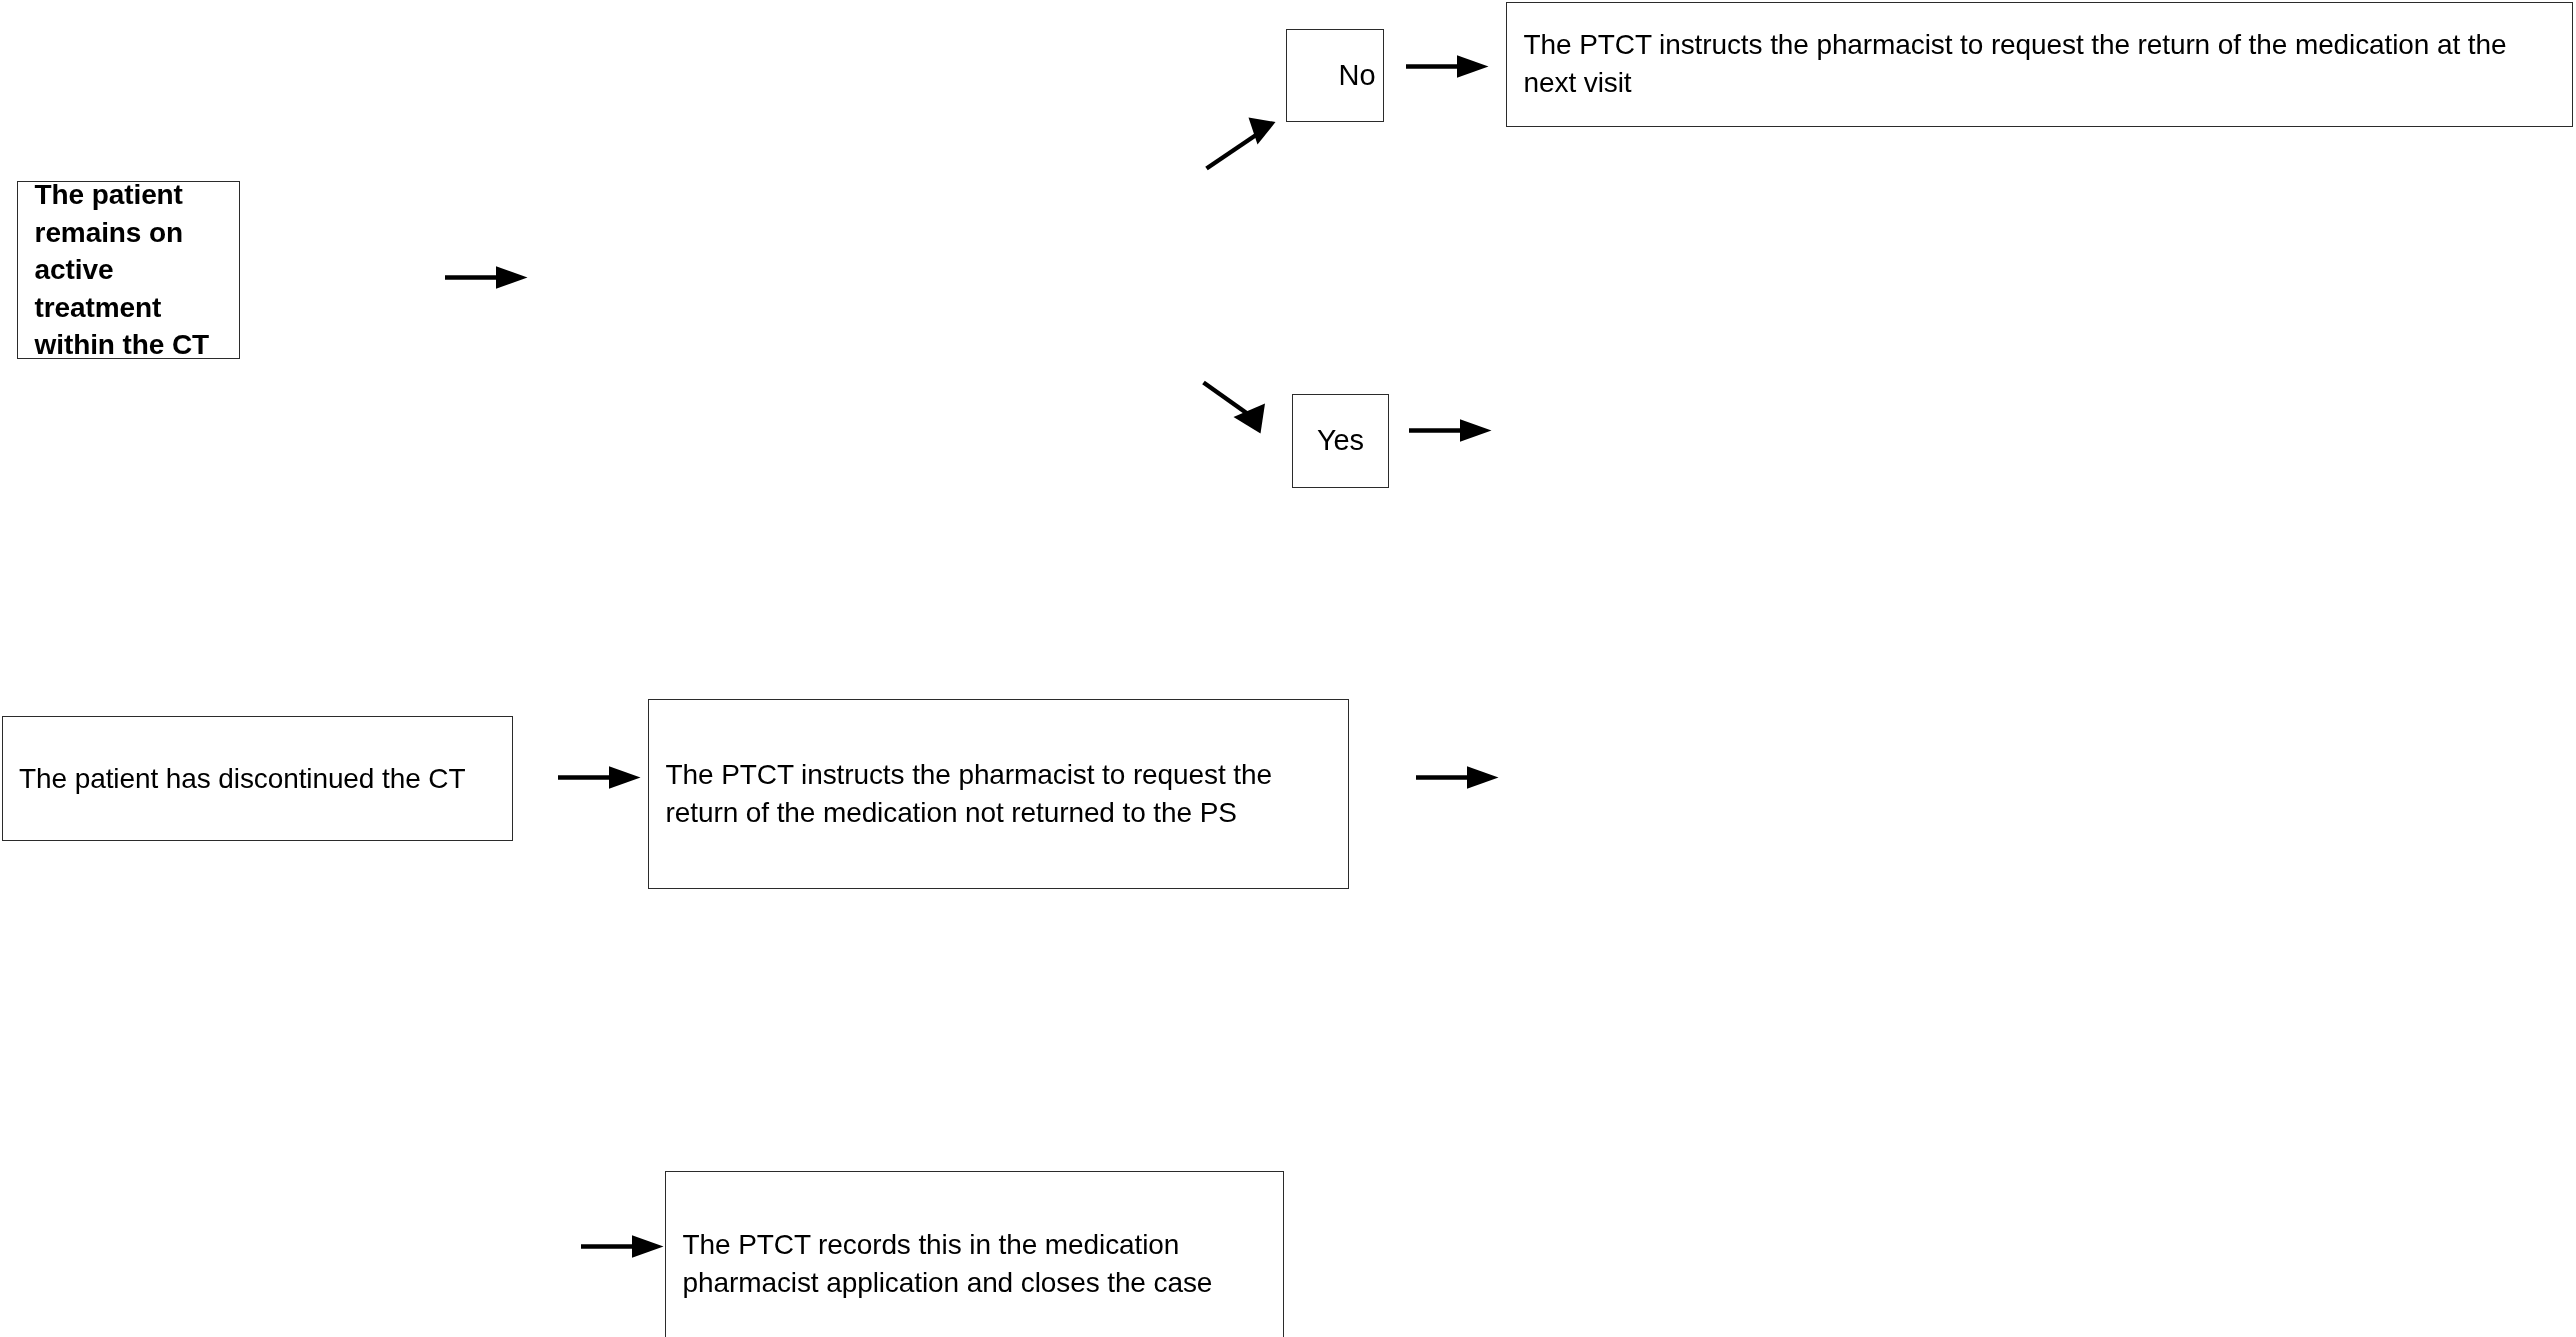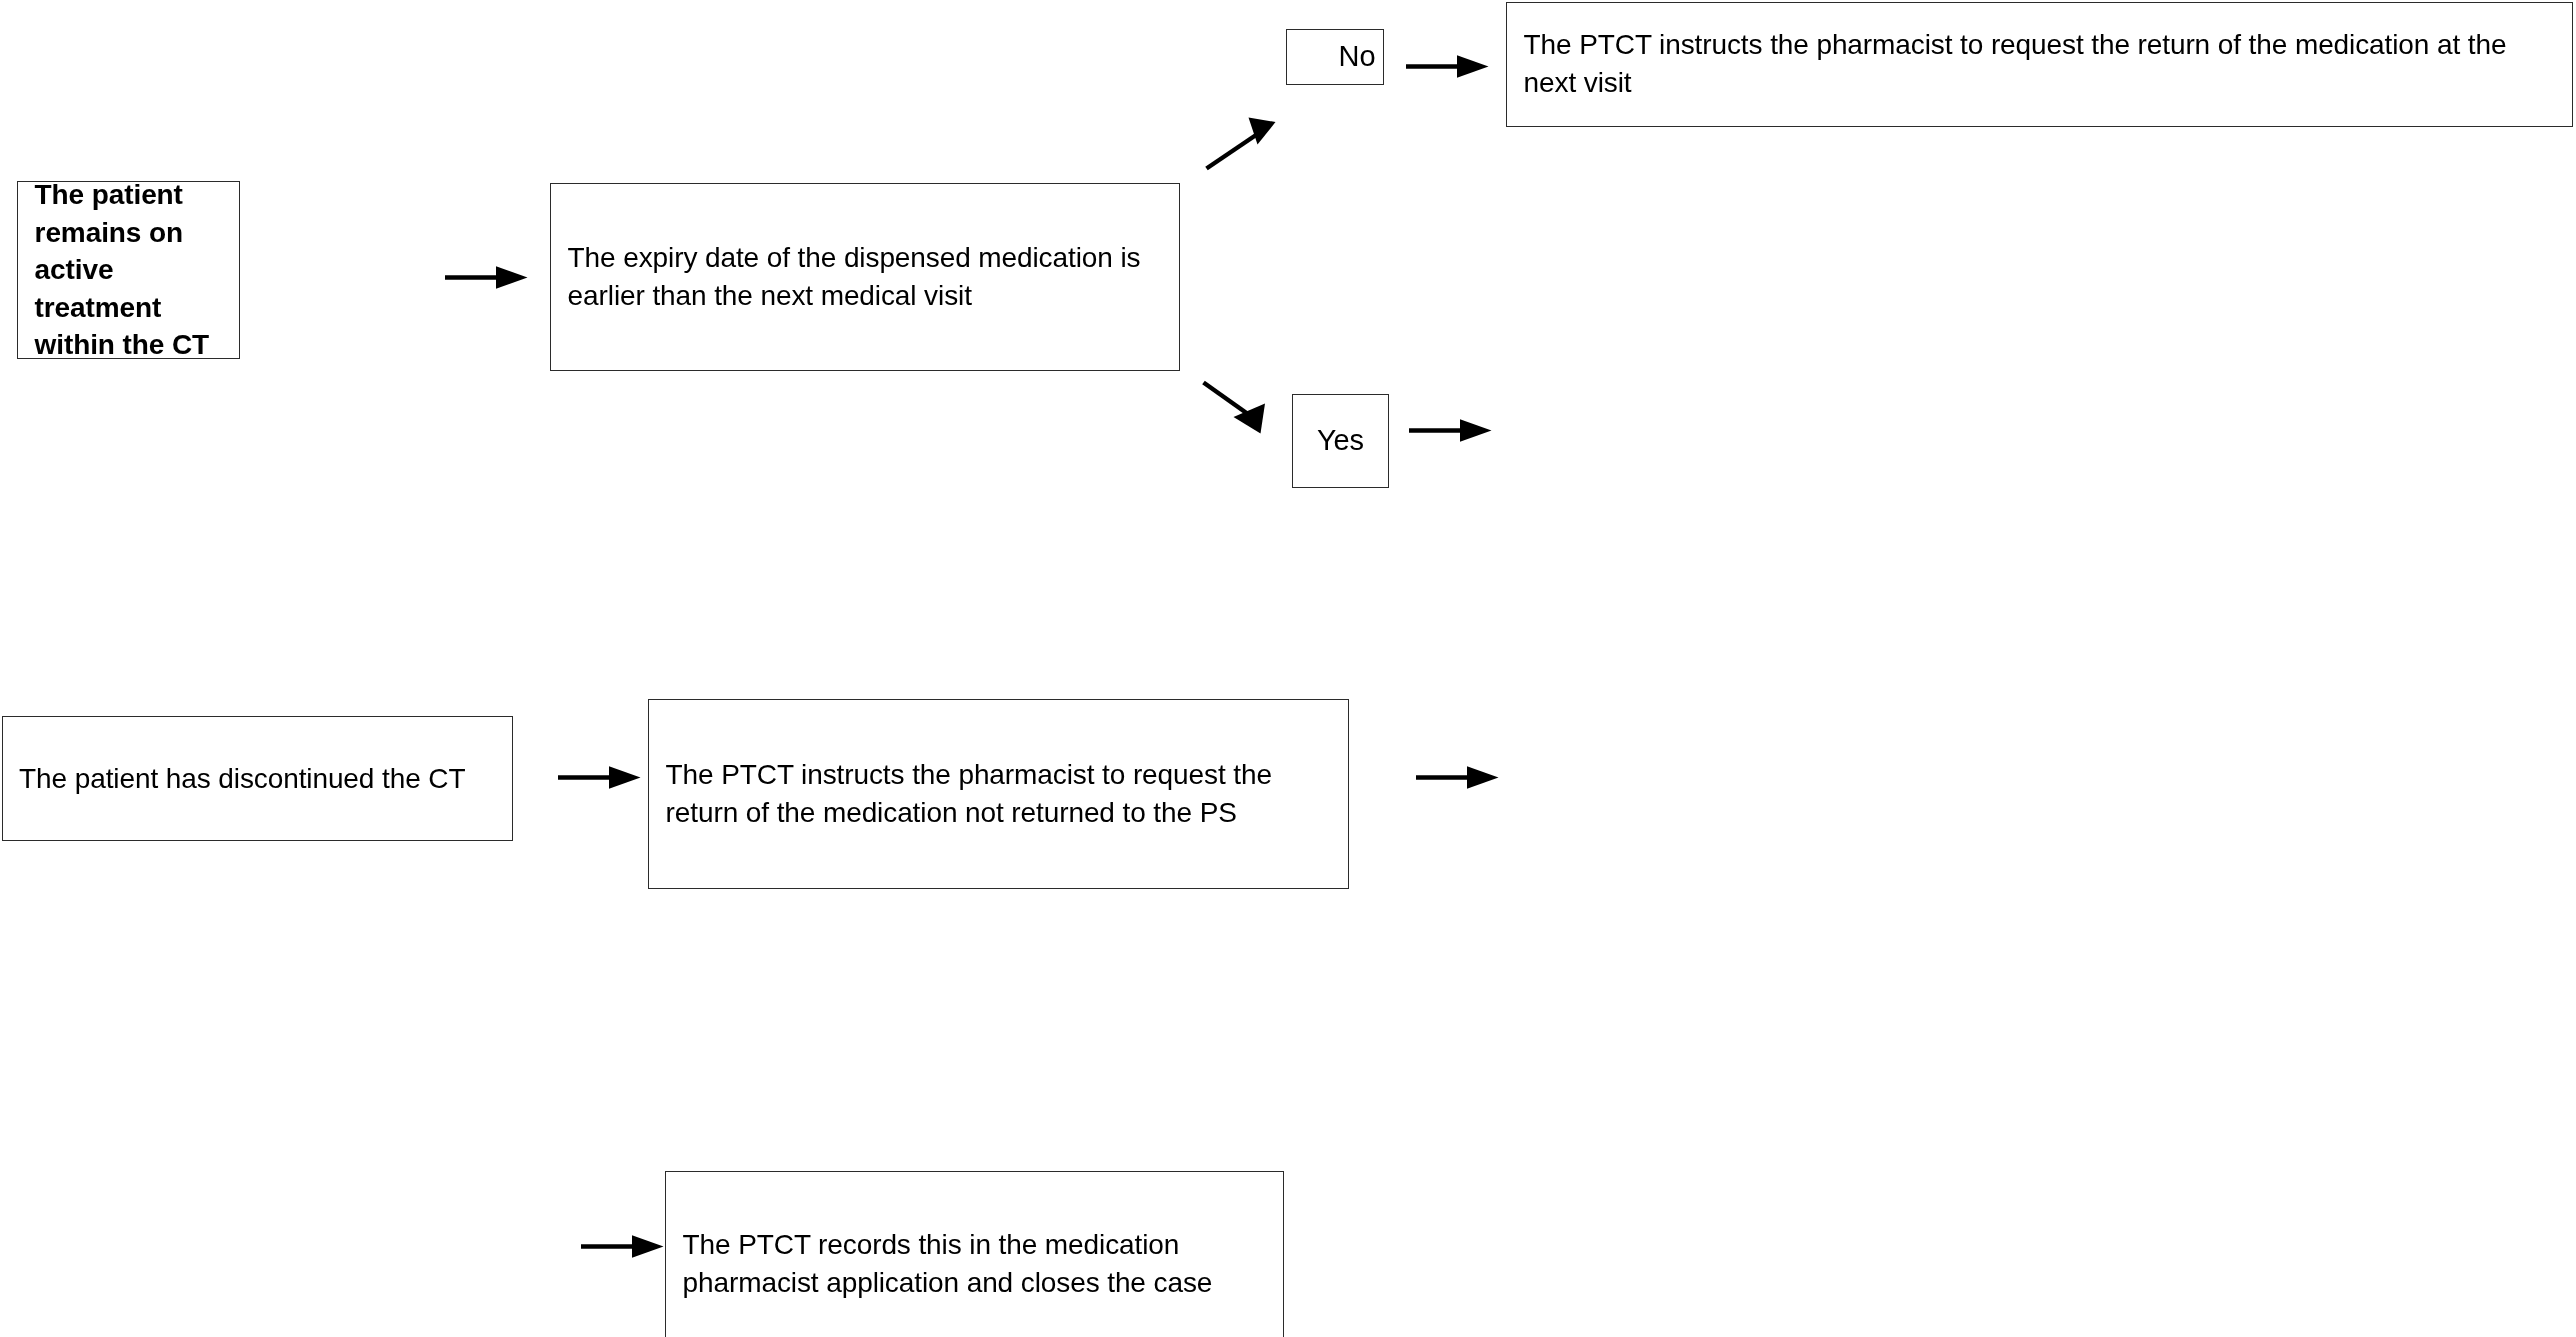--- a/index.html
+++ b/index.html
@@ -71,32 +71,29 @@
     <span class="txt">The patient remains on active treatment within the CT</span>
   </div>
 
   <div class="arrow" style="left:443px; top:264px; width:91px; height:27px;">
     <svg width="91" height="27" viewBox="0 0 120 36" aria-hidden="true">
       <line class="arrow-line" x1="2" y1="18" x2="78" y2="18" stroke-width="6"></line>
       <polygon class="arrow-head" points="70,3 112,18 70,33"></polygon>
     </svg>
   </div>
 
-  <div class="node" style="left:550px; top:183px; width:630px; height:188px;">
-    <span class="txt">The expiry date of the dispensed medication is earlier than the next medical visit</span>
-  </div>
 
   <div class="arrow" style="left:1203px; top:113px; width:91px; height:60px;">
     <svg width="91" height="60" viewBox="0 0 120 80" aria-hidden="true">
       <line class="arrow-line" x1="4" y1="74" x2="72" y2="28" stroke-width="6"></line>
       <polygon class="arrow-head" points="60,6 96,12 72,42"></polygon>
     </svg>
   </div>
 
-  <div class="node label-box" style="left:1286px; top:29px; width:98px; height:56px;padding-left:44px;">
+  <div class="node label-box" style="left:1286px; top:29px; width:98px; height:93px;padding-left:44px;">
     <span class="txt">No</span>
   </div>
 
   <div class="arrow" style="left:1404px; top:53px; width:91px; height:27px;">
     <svg width="91" height="27" viewBox="0 0 120 36" aria-hidden="true">
       <line class="arrow-line" x1="2" y1="18" x2="78" y2="18" stroke-width="6"></line>
       <polygon class="arrow-head" points="70,3 112,18 70,33"></polygon>
     </svg>
   </div>
 

